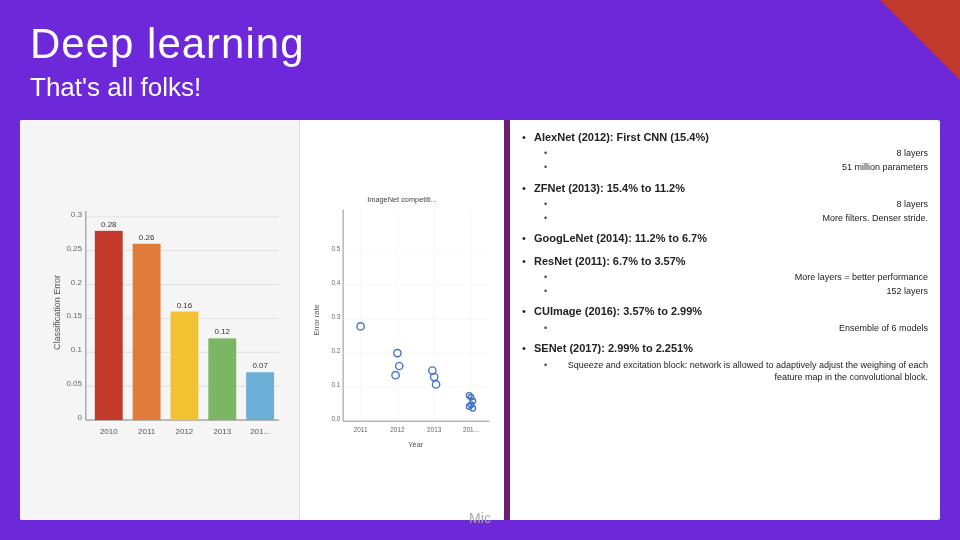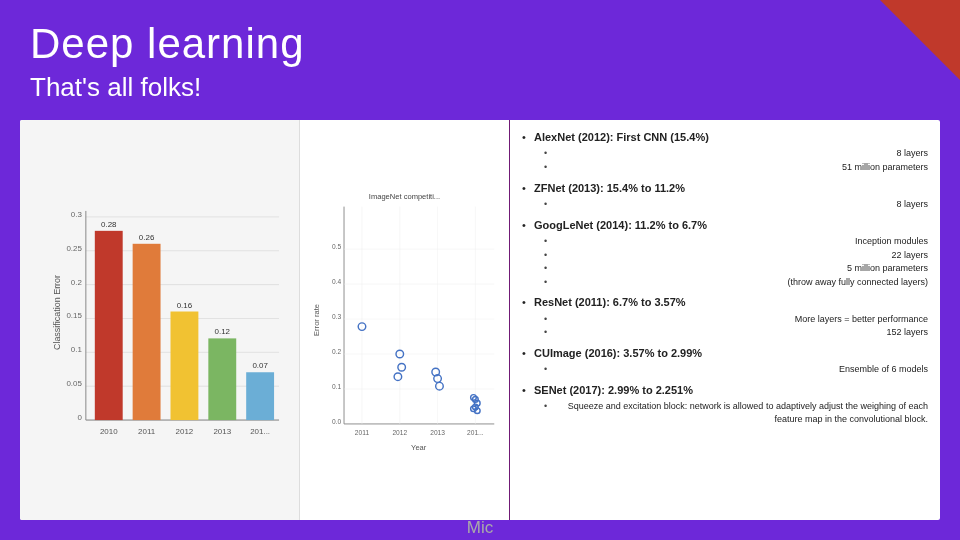--- a/index.html
+++ b/index.html
@@ -83,21 +83,21 @@
       height: 100%;
     }
 
     
     .scatter-area {
       width: 210px;
       background: #ffffff;
       padding: 10px;
       position: relative;
       flex-shrink: 0;
-      border-right: 1px solid #701a75;
+      border-right: 6px solid #701a75;
     }
 
     
     .text-panel {
       flex: 1;
       padding: 10px 12px;
       overflow: hidden;
       font-size: 10px;
       color: #222;
       line-height: 1.4;
@@ -144,24 +144,24 @@
       content: '•';
       position: absolute;
       left: 0;
       font-size: 9px;
       color: #444;
     }
 
     
     .mic-label {
       position: absolute;
-      bottom: 2px;
+      bottom: 14px;
       left: 50%;
       transform: translateX(-50%);
-      font-size: 17px;
+      font-size: 14px;
       color: #aaa;
     }
   </style>
 </head>
 <body>
 
 <div class="slide">
 
   <div class="accent-corner"></div>
 
@@ -278,30 +278,25 @@
           <strong>AlexNet (2012): First CNN (15.4%)</strong>
           <ul>
             <li>8 layers</li>
             <li>51 million parameters</li>
           </ul>
         </li>
         <li>
           <strong>ZFNet (2013): 15.4% to 11.2%</strong>
           <ul>
             <li>8 layers</li>
+            <li>More filters. Denser stride.</li>
           </ul>
         </li>
         <li>
           <strong>GoogLeNet (2014): 11.2% to 6.7%</strong>
-          <ul>
-            <li>Inception modules</li>
-            <li>22 layers</li>
-            <li>5 million parameters</li>
-            <li>(throw away fully connected layers)</li>
-          </ul>
         </li>
         <li>
           <strong>ResNet (2011): 6.7% to 3.57%</strong>
           <ul>
             <li>More layers = better performance</li>
             <li>152 layers</li>
           </ul>
         </li>
         <li>
           <strong>CUImage (2016): 3.57% to 2.99%</strong>

